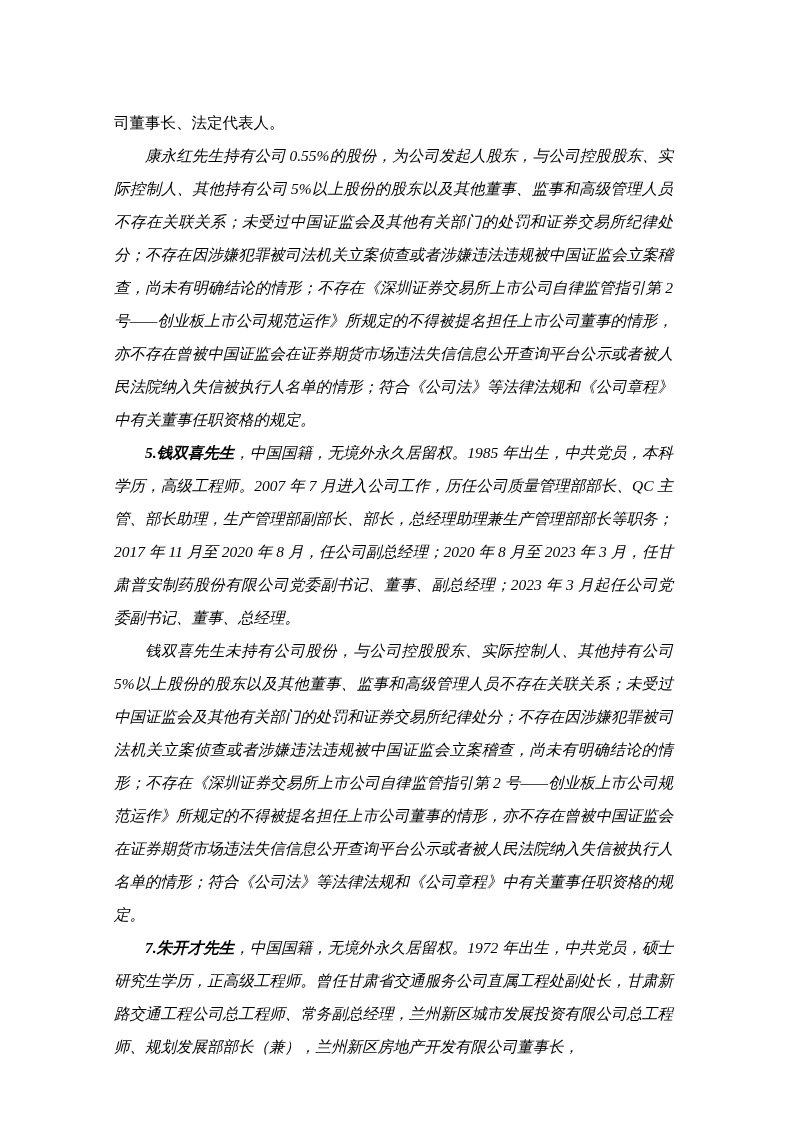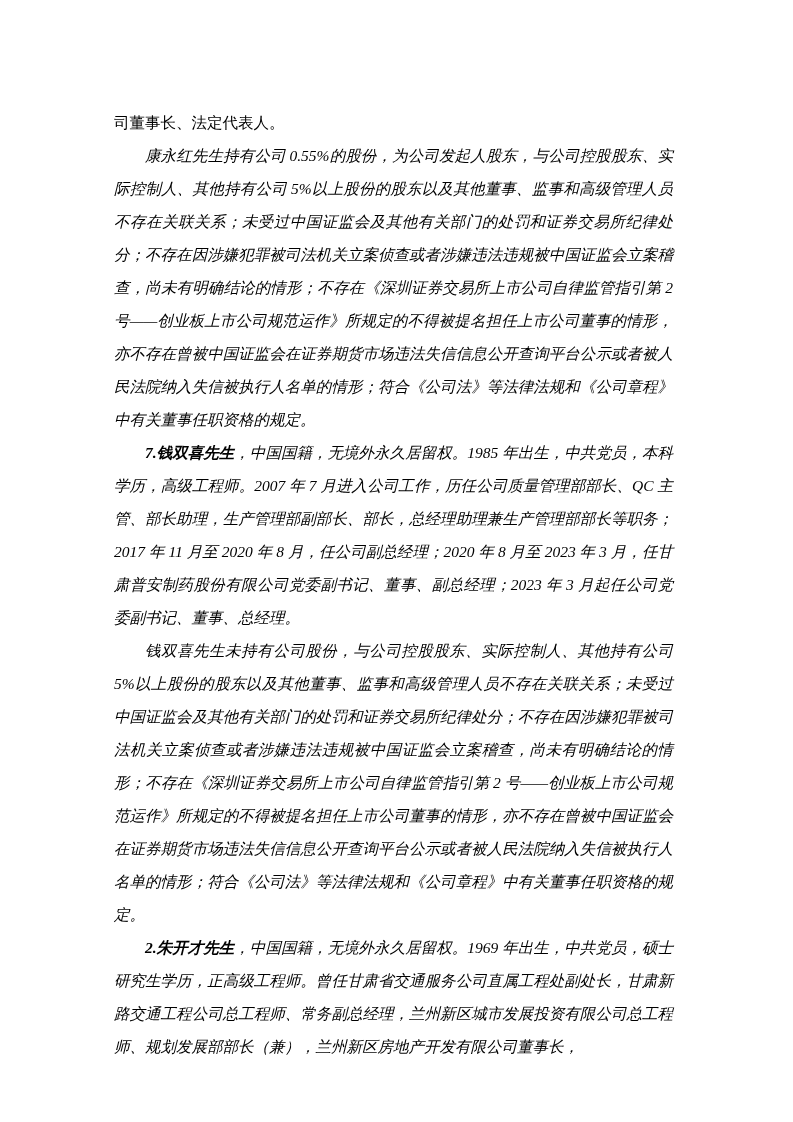--- a/index.html
+++ b/index.html
@@ -29,17 +29,17 @@
   .para.indent { text-indent: 2em; font-style: italic; }
   .para .lead { font-weight: bold; }
 </style>
 </head>
 <body>
 
 <div class="page">
   <div class="doc-body" id="doc-body">
       <p class="para"><span>司董事长、法定代表人。</span></p>
       <p class="para indent"><span>康永红先生持有公司 0.55%的股份，为公司发起人股东，与公司控股股东、实际控制人、其他持有公司 5%以上股份的股东以及其他董事、监事和高级管理人员不存在关联关系；未受过中国证监会及其他有关部门的处罚和证券交易所纪律处分；不存在因涉嫌犯罪被司法机关立案侦查或者涉嫌违法违规被中国证监会立案稽查，尚未有明确结论的情形；不存在《深圳证券交易所上市公司自律监管指引第 2 号——创业板上市公司规范运作》所规定的不得被提名担任上市公司董事的情形，亦不存在曾被中国证监会在证券期货市场违法失信信息公开查询平台公示或者被人民法院纳入失信被执行人名单的情形；符合《公司法》等法律法规和《公司章程》中有关董事任职资格的规定。</span></p>
-      <p class="para indent"><strong class="lead">7.钱双喜先生</strong><span>，中国国籍，无境外永久居留权。1985 年出生，中共党员，本科学历，高级工程师。2007 年 7 月进入公司工作，历任公司质量管理部部长、QC 主管、部长助理，生产管理部副部长、部长，总经理助理兼生产管理部部长等职务；2017 年 11 月至 2020 年 8 月，任公司副总经理；2020 年 8 月至 2023 年 3 月，任甘肃普安制药股份有限公司党委副书记、董事、副总经理；2023 年 3 月起任公司党委副书记、董事、总经理。</span></p>
+      <p class="para indent"><strong class="lead">5.钱双喜先生</strong><span>，中国国籍，无境外永久居留权。1985 年出生，中共党员，本科学历，高级工程师。2007 年 7 月进入公司工作，历任公司质量管理部部长、QC 主管、部长助理，生产管理部副部长、部长，总经理助理兼生产管理部部长等职务；2017 年 11 月至 2020 年 8 月，任公司副总经理；2020 年 8 月至 2023 年 3 月，任甘肃普安制药股份有限公司党委副书记、董事、副总经理；2023 年 3 月起任公司党委副书记、董事、总经理。</span></p>
       <p class="para indent"><span>钱双喜先生未持有公司股份，与公司控股股东、实际控制人、其他持有公司5%以上股份的股东以及其他董事、监事和高级管理人员不存在关联关系；未受过中国证监会及其他有关部门的处罚和证券交易所纪律处分；不存在因涉嫌犯罪被司法机关立案侦查或者涉嫌违法违规被中国证监会立案稽查，尚未有明确结论的情形；不存在《深圳证券交易所上市公司自律监管指引第 2 号——创业板上市公司规范运作》所规定的不得被提名担任上市公司董事的情形，亦不存在曾被中国证监会在证券期货市场违法失信信息公开查询平台公示或者被人民法院纳入失信被执行人名单的情形；符合《公司法》等法律法规和《公司章程》中有关董事任职资格的规定。</span></p>
-      <p class="para indent"><strong class="lead">2.朱开才先生</strong><span>，中国国籍，无境外永久居留权。1969 年出生，中共党员，硕士研究生学历，正高级工程师。曾任甘肃省交通服务公司直属工程处副处长，甘肃新路交通工程公司总工程师、常务副总经理，兰州新区城市发展投资有限公司总工程师、规划发展部部长（兼），兰州新区房地产开发有限公司董事长，</span></p>
+      <p class="para indent"><strong class="lead">7.朱开才先生</strong><span>，中国国籍，无境外永久居留权。1972 年出生，中共党员，硕士研究生学历，正高级工程师。曾任甘肃省交通服务公司直属工程处副处长，甘肃新路交通工程公司总工程师、常务副总经理，兰州新区城市发展投资有限公司总工程师、规划发展部部长（兼），兰州新区房地产开发有限公司董事长，</span></p>
     </div>
 </div>
 
 </body></html>

